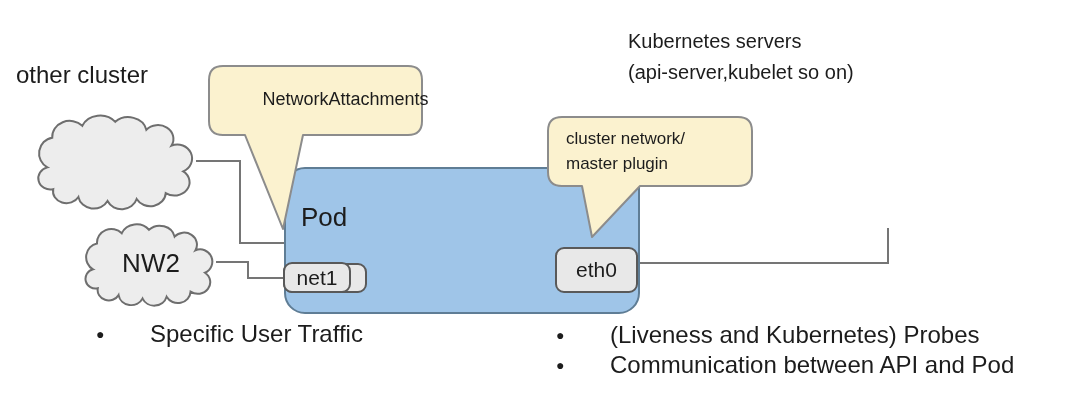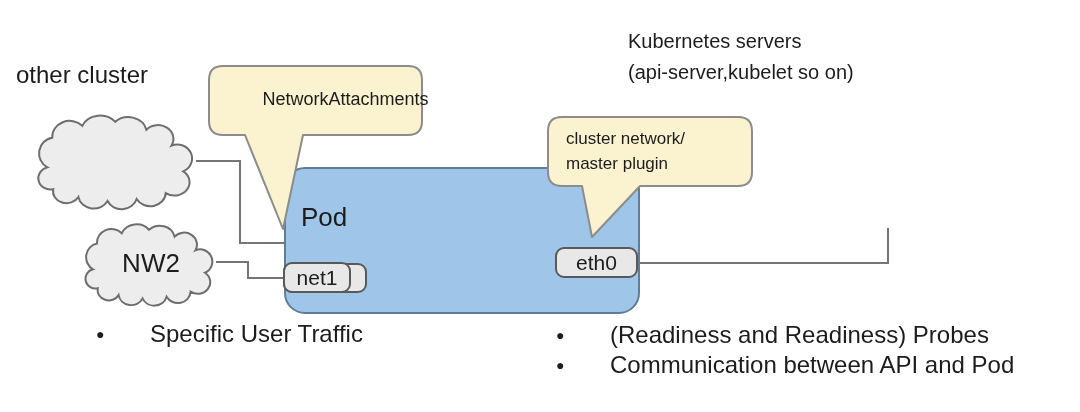--- a/index.html
+++ b/index.html
@@ -24,21 +24,21 @@
   .iface-box {
     position: absolute;
     background: #e8e8e8;
     border: 2px solid #595959;
     border-radius: 9px;
     display: flex; align-items: center; justify-content: center;
     font-size: 21px;
   }
   .box-net0 { left: 283px; top: 227px; width: 84px; height: 30px; margin-top: 36px; }
   .box-net1 { left: 283px; top: 262px; width: 68px; height: 31px; }
-  .box-eth0 { left: 555px; top: 247px; width: 83px; height: 31px; }
+  .box-eth0 { left: 555px; top: 247px; width: 83px; height: 46px; }
   .t-callout1 { left: 209px; top: 89px; width: 213px; text-align: center; font-size: 18px; margin-left: 30px; }
   .t-callout2 { left: 566px; top: 126px; font-size: 17px; line-height: 25px; }
   .bullet-row {
     position: absolute;
     display: flex; align-items: center;
     font-size: 24px;
   }
   .bullet-dot { font-size: 14px; margin-right: 0; width: 58px; text-align: left; padding-left: 4px; }
   .row-left { left: 92px; top: 320px; }
   .row-right-1 { left: 552px; top: 321px; }
@@ -92,21 +92,21 @@
     <div>master plugin</div>
   </div>
 
   <div class="bullet-row row-left">
     <span class="bullet-dot">●</span>
     <span>Specific User Traffic</span>
   </div>
 
   <div class="bullet-row row-right-1">
     <span class="bullet-dot">●</span>
-    <span>(Readiness and Readiness) Probes</span>
+    <span>(Liveness and Kubernetes) Probes</span>
   </div>
 
   <div class="bullet-row row-right-2">
     <span class="bullet-dot">●</span>
     <span>Communication between API and Pod</span>
   </div>
 
 </div>
 
 </body></html>

